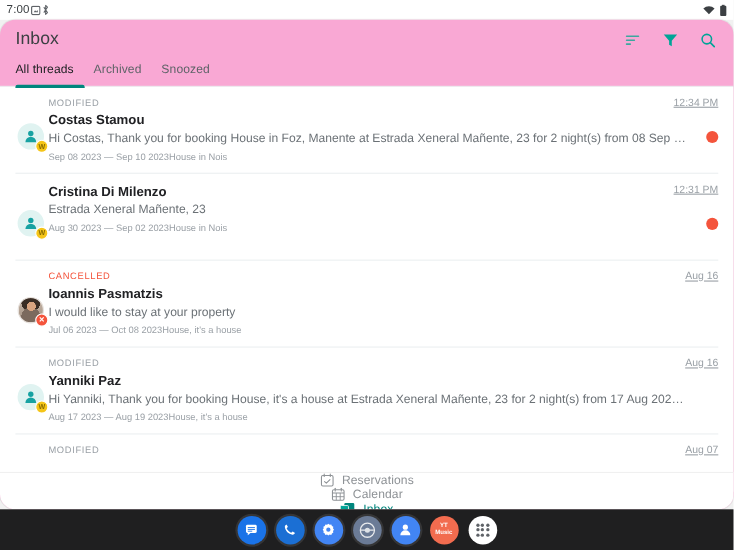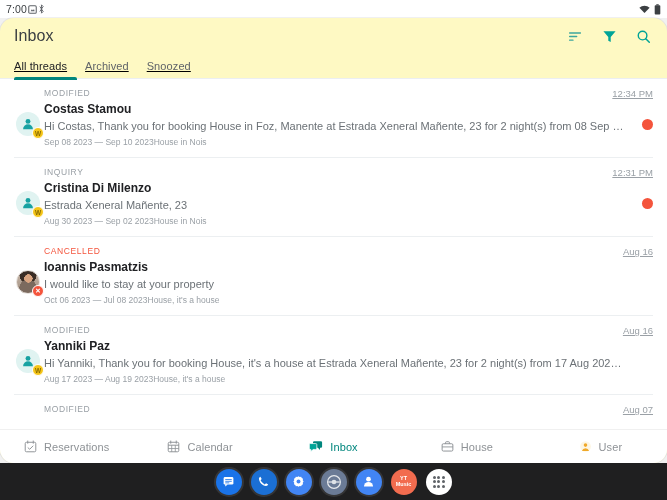--- a/index.html
+++ b/index.html
@@ -18,41 +18,40 @@
     padding:0 6px; font-size:10px; color:#3c4043;
   }
   .statusbar .clock { font-size:10.5px; color:#3c4043; letter-spacing:.1px; }
   .sb-left { display:flex; align-items:center; gap:1px; }
   .sb-right { margin-left:auto; display:flex; align-items:center; gap:4px; }
   .sb-ic { display:block; }
 
   
   .appcard {
     position:absolute; top:18px; left:0; width:667px; height:445px;
-    background:#fef9c3; border-radius:14px 14px 14px 14px;
+    background:#f9a8d4; border-radius:14px 14px 14px 14px;
     overflow:hidden;
     box-shadow:0 0 0 1px rgba(0,0,0,.06);
   }
 
   
   .appbar {
     height:36px; display:flex; align-items:center;
     padding:0 14px 0 14px;
   }
   .appbar .title {
     font-size:16px; color:#3c4043; font-weight:400; letter-spacing:.1px;
   }
   .appbar .actions { margin-left:auto; display:flex; align-items:center; gap:14px; }
   .icon-btn { width:20px; height:20px; display:flex; align-items:center; justify-content:center; cursor:pointer; }
 
   
   .tabs {
-    height:24px; display:flex; align-items:flex-end; padding:0 14px;
+    height:24px; display:flex; align-items:center; padding:0 14px;
     position:relative;
-    text-decoration:underline;
   }
   .tab {
     font-size:11px; color:#5f6368; margin-right:18px; position:relative;
     padding-bottom:6px; cursor:pointer; letter-spacing:.1px;
   }
   .tab.active { color:#202124; }
   .tabs-underline {
     position:absolute; left:14px; bottom:-2px; width:63px; height:3px;
     background:#00867d; border-radius:2px 2px 0 0;
   }
@@ -114,20 +113,21 @@
     position:absolute; right:14px; top:40px;
     width:11px; height:11px; border-radius:50%; background:#f4543c;
   }
   .msg-divider { height:1px; background:#eceff1; margin:0 14px; }
 
   
   .bottomnav {
     position:absolute; bottom:0; left:0; width:667px; height:34px;
     background:#ffffff; display:flex; align-items:center;
     border-top:1px solid #f0f0f0;
+    flex-direction:column;
   }
   .navitem {
     flex:1; display:flex; align-items:center; justify-content:center;
     gap:7px; cursor:pointer;
   }
   .navitem .lbl { font-size:11px; color:#8e9296; letter-spacing:.1px; }
   .navitem.active .lbl { color:#00867d; }
 
   
   .dock {
@@ -252,21 +252,20 @@
             <div class="avatar-gen">
               <svg width="14" height="14" viewBox="0 0 16 16">
                 <circle cx="8" cy="5" r="2.8" fill="#17a2a2"></circle>
                 <path d="M2.4 14 a5.6 5.6 0 0 1 11.2 0 z" fill="#17a2a2"></path>
               </svg>
             </div>
             <div class="badge airbnb">W</div>
           </div>
         </div>
         <div class="msg-body">
-          <div class="msg-status">INQUIRY</div>
           <div class="msg-name">Cristina Di Milenzo</div>
           <div class="msg-preview">Estrada Xeneral Mañente, 23</div>
           <div class="msg-meta">
             <span>Aug 30 2023 — Sep 02 2023</span>
             <span>House in Nois</span>
           </div>
           <div class="msg-time">12:31 PM</div>
         </div>
         <div class="msg-dot"></div>
       </div>
@@ -277,21 +276,21 @@
           <div class="avatar-wrap">
             <div class="avatar-photo"></div>
             <div class="badge red">✕</div>
           </div>
         </div>
         <div class="msg-body">
           <div class="msg-status cancelled">CANCELLED</div>
           <div class="msg-name">Ioannis Pasmatzis</div>
           <div class="msg-preview">I would like to stay at your property</div>
           <div class="msg-meta">
-            <span>Oct 06 2023 — Jul 08 2023</span>
+            <span>Jul 06 2023 — Oct 08 2023</span>
             <span>House, it's a house</span>
           </div>
           <div class="msg-time">Aug 16</div>
         </div>
       </div>
       <div class="msg-divider"></div>
 
       <div class="msg">
         <div class="msg-left">
           <div class="avatar-wrap">

